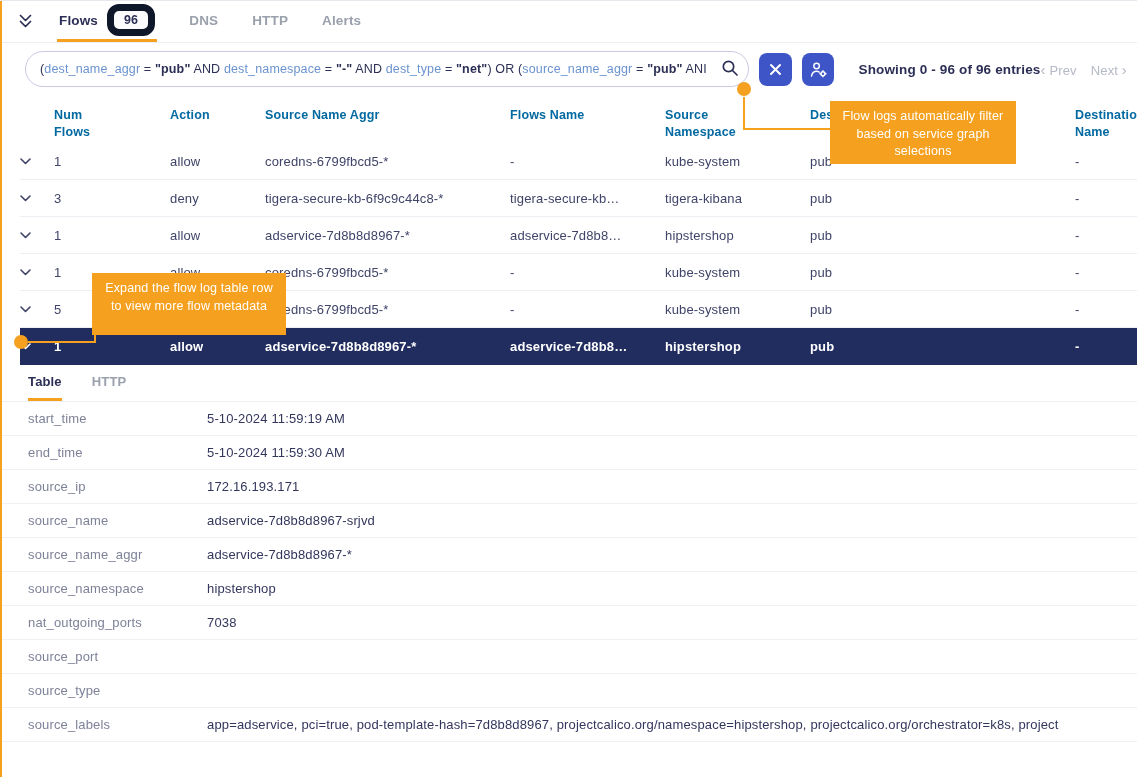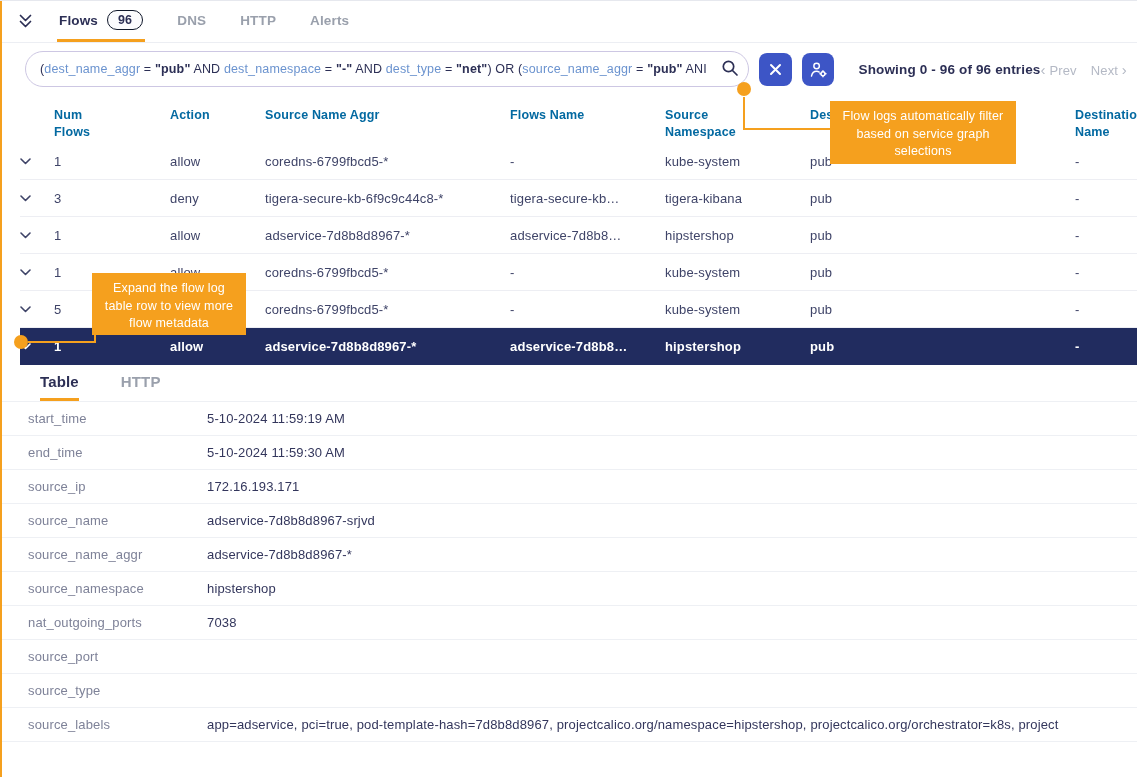--- a/index.html
+++ b/index.html
@@ -11,21 +11,21 @@
     color: var(--text-dark, #2C2F55);
   }
   .left-accent { position:absolute; left:0; top:0; width:2px; height:100%; background:var(--accent-orange,#F5A01E); z-index:6; }
 
   
   .tabbar { height:42px; display:flex; align-items:stretch; padding-left:18px; border-bottom:1px solid #eceef3; }
   .collapse { align-self:center; margin-right:24px; color:var(--text-dark,#2C2F55); display:inline-flex; cursor:pointer; }
   .tabs { display:flex; gap:30px; }
   .tab { display:flex; align-items:center; gap:9px; font-size:13.5px; font-weight:bold; color:var(--muted,#9AA0AC); border-bottom:3px solid transparent; cursor:pointer; padding:0 2px; }
   .tab.active { color:var(--text-dark,#2C2F55); border-bottom-color:var(--accent-orange,#F5A01E); }
-  .badge { font-size:12.5px; font-weight:bold; color:var(--text-dark,#2C2F55); border:1px solid #0f172a; background:#fbfbfd; border-radius:12px; padding:2px 10px; }
+  .badge { font-size:12.5px; font-weight:bold; color:var(--text-dark,#2C2F55); border:7px solid #0f172a; background:#fbfbfd; border-radius:12px; padding:2px 10px; }
 
   
   .filterbar { height:52px; display:flex; align-items:center; padding:0 8px 0 25px; }
   .searchbox { position:relative; width:730px; height:36px; border:1.5px solid #cdc7e3; border-radius:18px; background:#fff; display:flex; align-items:center; padding:0 34px 0 14px; overflow:hidden; }
   .query { white-space:nowrap; overflow:hidden; font-size:12.5px; color:var(--text-dark,#2C2F55); }
   .tok-field { color:var(--field-blue,#6B93CF); }
   .tok-op { color:var(--text-dark,#2C2F55); }
   .tok-val { color:var(--text-dark,#2C2F55); font-weight:bold; }
   .mag { position:absolute; right:9px; top:7px; display:inline-flex; cursor:pointer; }
   .btn { width:33px; height:33px; border:none; border-radius:8px; background:var(--primary-blue,#3D55C6); color:#fff; display:inline-flex; align-items:center; justify-content:center; margin-left:10px; cursor:pointer; }
@@ -40,32 +40,32 @@
   .fhead { padding-top:12px; height:48px; font-size:12.5px; font-weight:bold; color:#0369a1; line-height:1.35; }
   .hcell { white-space:pre-line; overflow:hidden; }
   .frow { height:37px; align-items:center; border-bottom:1px solid #edeef3; font-size:13px; color:#3f4468; cursor:pointer; }
   .frow .cell { white-space:nowrap; overflow:hidden; padding-right:10px; }
   .frow .chev { display:flex; align-items:center; color:#3f4468; }
   .frow.selected { background:var(--navy,#212C5F); color:#fff; font-weight:bold; border-bottom:none; }
   .frow.selected .chev { color:#fff; }
 
   
   .dtabs { height:36px; display:flex; align-items:stretch; gap:30px; padding-left:28px; }
-  .dtab { display:flex; align-items:center; font-size:15px; font-weight:bold; color:var(--muted,#9AA0AC); border-bottom:3px solid transparent; cursor:pointer;margin-left:12px; }
+  .dtab { display:flex; align-items:center; font-size:13px; font-weight:bold; color:var(--muted,#9AA0AC); border-bottom:3px solid transparent; cursor:pointer; }
   .dtab.active { color:var(--text-dark,#2C2F55); border-bottom-color:var(--accent-orange,#F5A01E); }
   .drows { border-top:1px solid #eef0f4; }
   .drow { display:grid; grid-template-columns:207px minmax(0,1fr); height:34px; align-items:center; border-bottom:1px solid #eef0f4; font-size:13px; }
   .dkey { padding-left:28px; color:var(--key-gray,#7E8298); }
   .dval { color:#33365c; white-space:nowrap; overflow:hidden; }
 
   
   .overlay { position:absolute; inset:0; width:1137px; height:777px; pointer-events:none; z-index:4; }
   .callout { position:absolute; background:var(--accent-orange,#F5A01E); color:#fff; font-size:12.5px; line-height:1.4; text-align:center; padding:7px 10px; z-index:5; }
   .c1 { left:830px; top:100px; width:186px; height:63px; }
-  .c2 { left:92px; top:272px; width:154px; height:62px; }
+  .c2 { left:92px; top:272px; width:194px; height:62px; }
 </style>
 </head>
 <body>
 
 <div class="app">
   <div class="left-accent"></div>
 
   <div class="tabbar">
     <span class="collapse">
       <svg width="15" height="15" viewBox="0 0 15 15">

